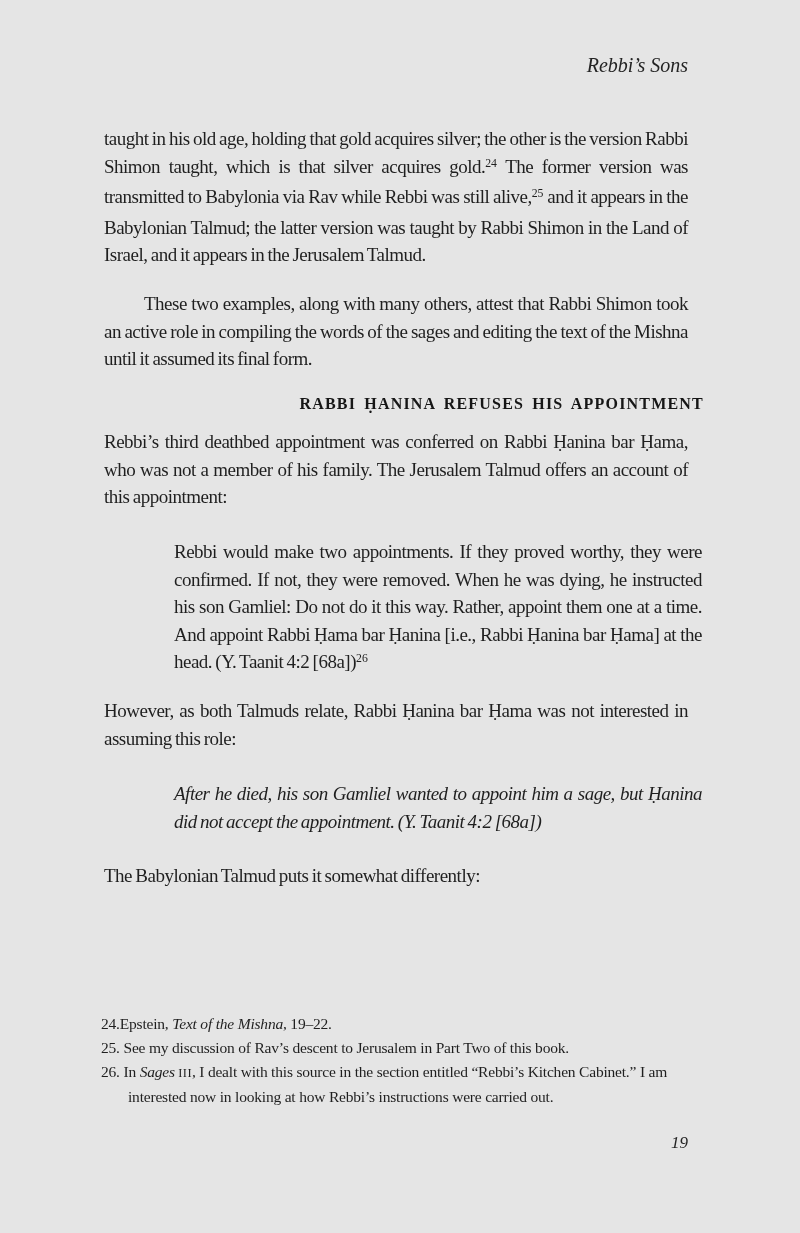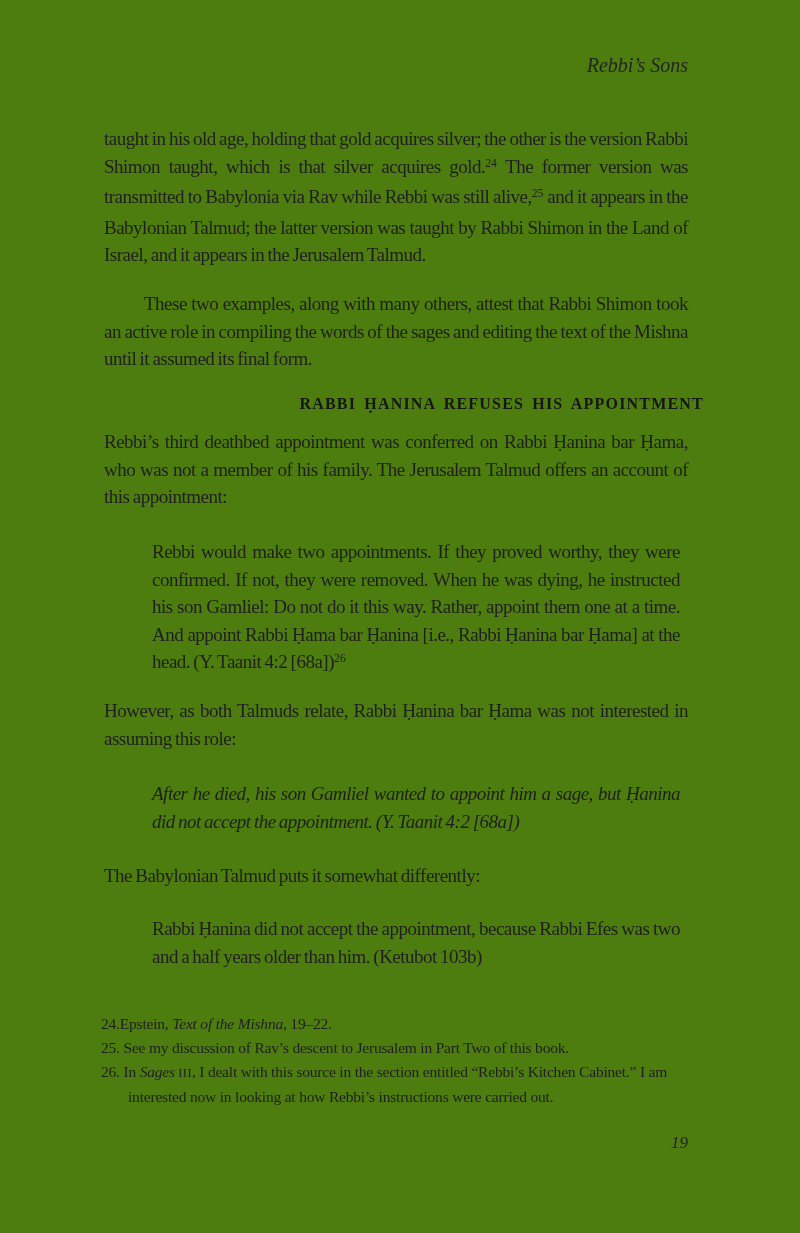--- a/index.html
+++ b/index.html
@@ -4,21 +4,21 @@
 <style>
   html, body {
     margin: 0;
     padding: 0;
     background: #ffffff;
   }
   .page {
     position: relative;
     width: 800px;
     height: 1233px;
-    background: #4d7c0f;
+    background: #e5e5e5;
     overflow: hidden;
     font-family: "Liberation Serif", "DejaVu Serif", serif;
     color: #1f1f1f;
   }
   .running-header {
     position: absolute;
     top: 52px;
     left: 104px;
     width: 584px;
     text-align: right;
@@ -49,21 +49,21 @@
     font-size: 16px;
     line-height: 22px;
     font-weight: bold;
     letter-spacing: 1.2px;
     word-spacing: 3px;
     color: #161616;
     text-align: right;
   }
   .quote-block {
     position: absolute;
-    left: 152px;
+    left: 174px;
     width: 528px;
     font-size: 19px;
     line-height: 27.5px;
     letter-spacing: -0.5px;
     word-spacing: -1px;
     text-align: justify;
     margin: 0;
   }
   .fn-ref {
     font-size: 0.62em;
@@ -119,21 +119,20 @@
   <blockquote class="quote-block" style="top:538px;">
     <span>Rebbi would make two appointments. If they proved worthy, they were confirmed. If not, they were removed. When he was dying, he instructed his son Gamliel: Do not do it this way. Rather, appoint them one at a time. And appoint Rabbi Ḥama bar Ḥanina [i.e., Rabbi Ḥanina bar Ḥama] at the head. (Y. Taanit 4:2 [68a])</span><span class="fn-ref">26</span>
   </blockquote>
 
   <p class="body-block" style="top:697px;">However, as both Talmuds relate, Rabbi Ḥanina bar Ḥama was not interested in assuming this role:</p>
 
   <blockquote class="quote-block" style="top:780px;font-style:italic;">After he died, his son Gamliel wanted to appoint him a sage, but Ḥanina did not accept the appointment. (Y. Taanit 4:2 [68a])</blockquote>
 
   <p class="body-block" style="top:862px;">The Babylonian Talmud puts it somewhat differently:</p>
 
-  <blockquote class="quote-block" style="top:915px;">Rabbi Ḥanina did not accept the appointment, because Rabbi Efes was two and a half years older than him. (Ketubot 103b)</blockquote>
 
   <div class="footnotes">
 
     <p class="footnote">
       <span>24.</span><span>Epstein, </span><span class="fn-italic">Text of the Mishna</span><span>, 19–22.</span>
     </p>
 
     <p class="footnote">
       <span>25.</span><span> See my discussion of Rav’s descent to Jerusalem in Part Two of this book.</span>
     </p>

